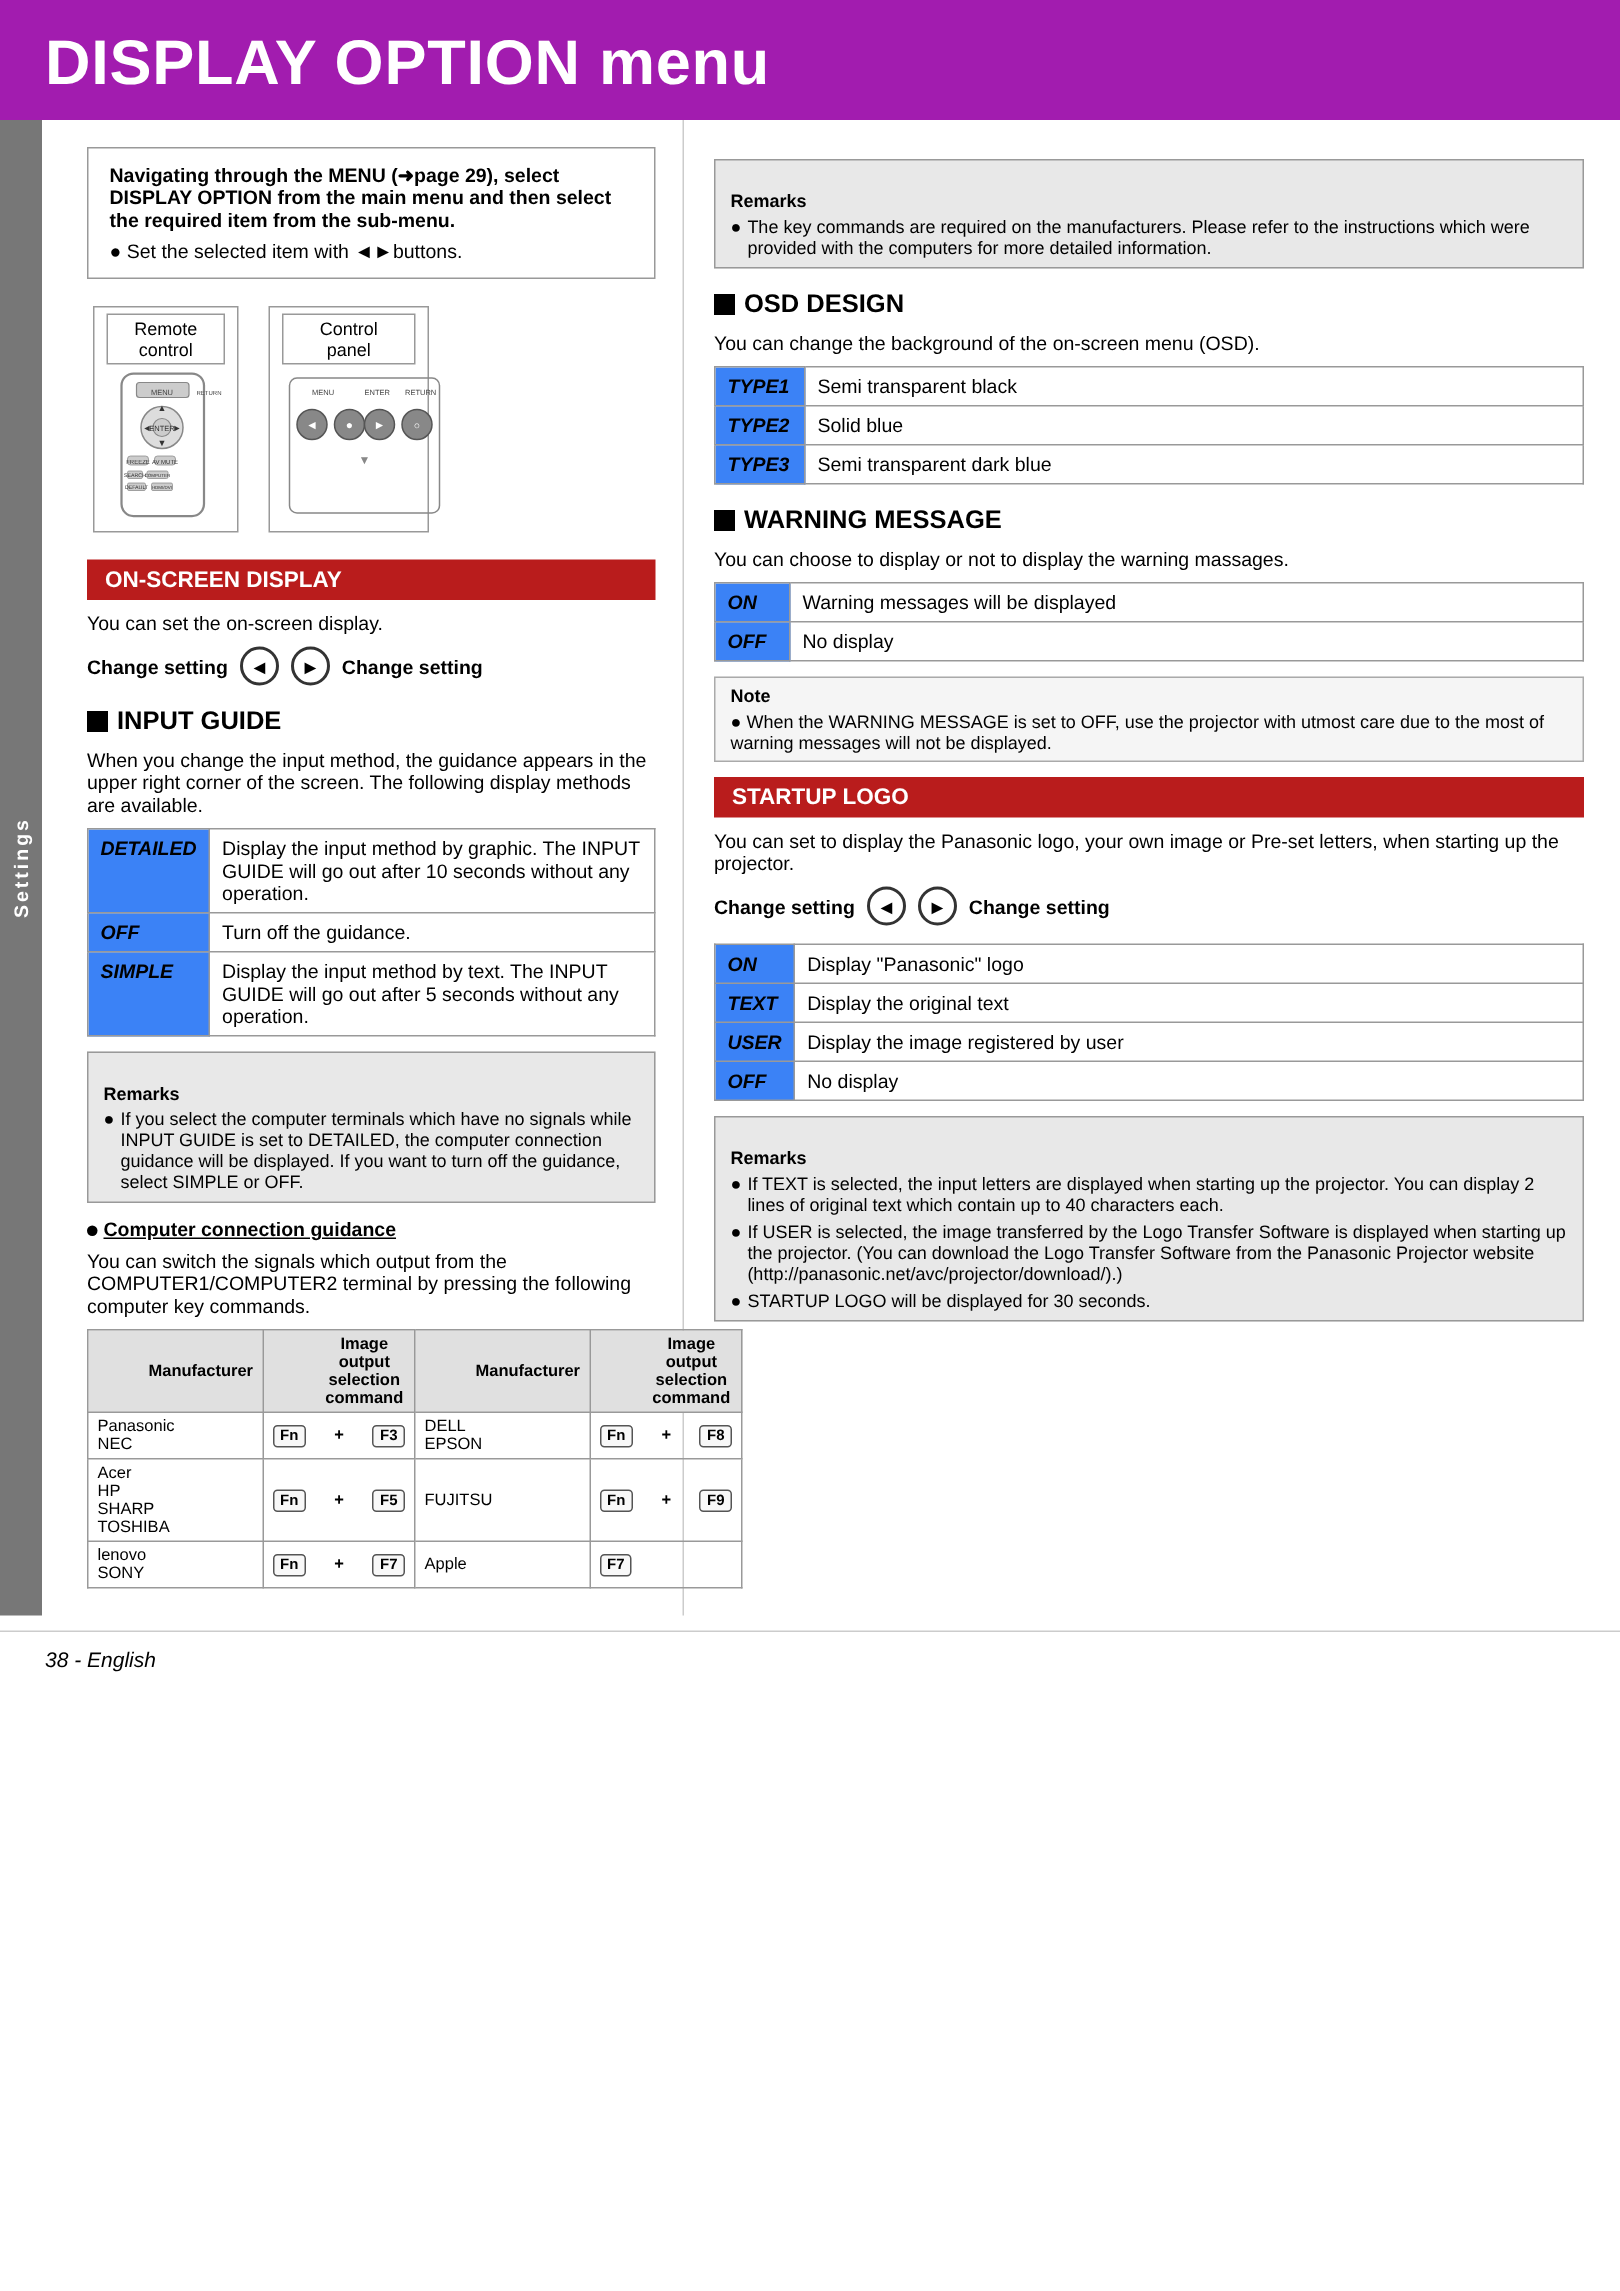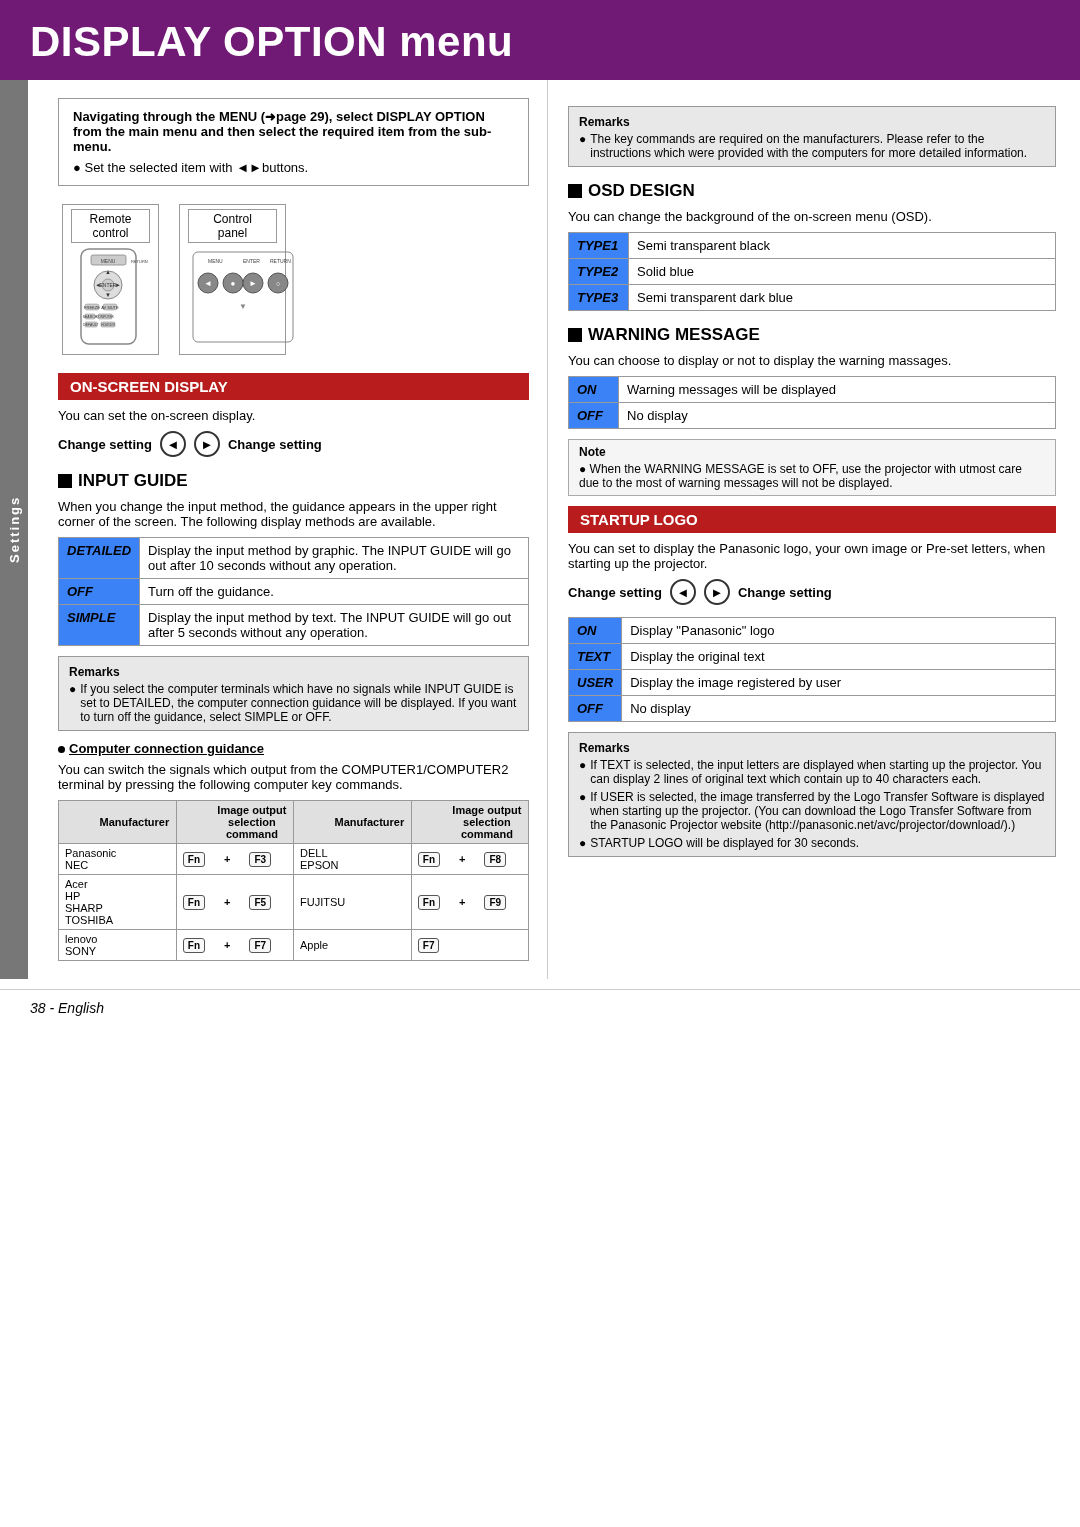--- a/index.html
+++ b/index.html
@@ -7,36 +7,36 @@
       font-family: Arial, sans-serif;
       font-size: 13px;
       background: #fff;
       color: #000;
       width: 1080px;
       min-height: 1527px;
       padding: 0;
     }
 
     .page-title {
-      background: #701a75;
+      background: #a21caf;
       color: #fff;
       font-size: 42px;
       font-weight: bold;
       padding: 18px 30px 14px 30px;
       letter-spacing: 0.5px;
     }
 
     .main-content {
       display: flex;
       flex-direction: row;
       padding: 0;
     }
 
     .left-col {
-      width: 520px;
+      width: 428px;
       padding: 18px 18px 18px 30px;
       border-right: 1px solid #ccc;
     }
 
     .right-col {
       flex: 1;
       padding: 18px 24px 18px 20px;
     }
 
     .intro-box {
@@ -157,21 +157,21 @@
       font-style: italic;
     }
 
     .data-table.input-guide td:first-child {
       width: 70px;
     }
 
     .remarks-box {
       background: #e8e8e8;
       border: 1px solid #999;
-      padding: 8px 10px 6px 10px;
+      padding: 20px 10px 6px 10px;
       margin: 8px 0;
       font-size: 12px;
     }
 
     .remarks-box .remarks-title {
       font-weight: bold;
       font-size: 12px;
       margin-bottom: 3px;
     }
 

